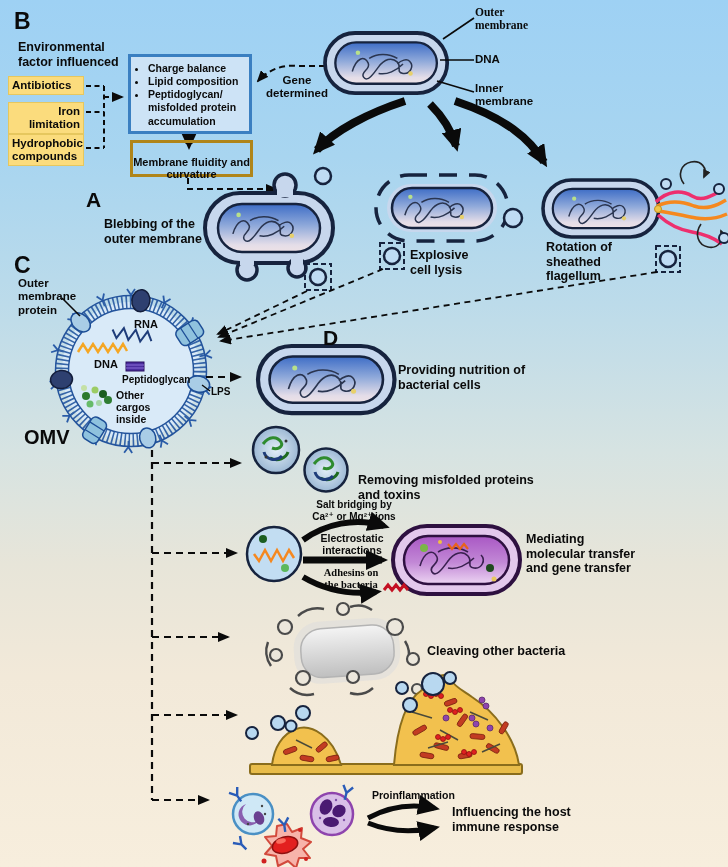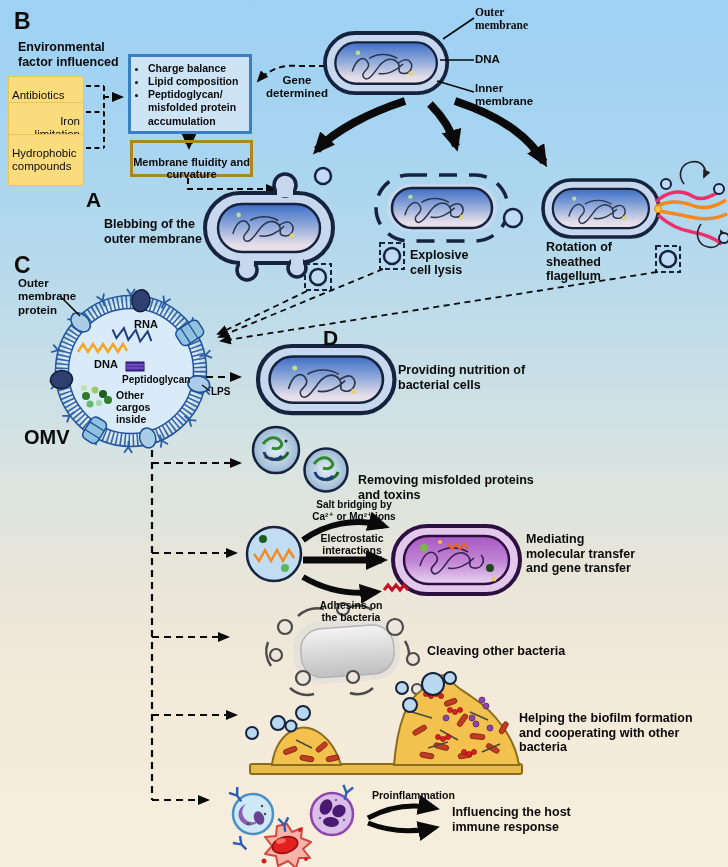--- a/index.html
+++ b/index.html
@@ -5,21 +5,21 @@
   html,body{margin:0;padding:0;}
   #canvas{position:relative;width:728px;height:867px;overflow:hidden;
     font-family:"Liberation Sans","DejaVu Sans",sans-serif;
     background:linear-gradient(180deg,#9ed1f4 0%,#a8d5f0 18%,#bcdbea 35%,#d6e3e2 52%,#e7e5d9 65%,#f2e9d9 78%,#f7eedd 100%);}
   svg{position:absolute;left:0;top:0;}
   .lbl{position:absolute;font-weight:bold;color:#0a0a0a;line-height:1.16;font-size:12.5px;}
   .panel{font-size:23px;}
   .small{font-size:10.5px;}
   .ctr{text-align:center;}
   .ybox{position:absolute;left:8px;background:#fbdc7d;border:1px solid #e6c75e;
-    font-weight:normal;font-size:11.5px;line-height:1.12;padding:12px 3px;width:76px;box-sizing:border-box;color:#0a0a0a;}
+    font-weight:bold;font-size:11.5px;line-height:1.12;padding:2px 3px;width:76px;box-sizing:border-box;color:#0a0a0a;}
   .bluebox{position:absolute;left:128px;top:54px;width:124px;height:80px;background:#cde3f6;
     border:3px solid #3a7fc1;box-sizing:border-box;padding:5px 2px 2px 4px;}
   .bluebox ul{margin:0;padding-left:13px;font-size:10.5px;font-weight:bold;line-height:1.25;color:#0a0a0a;}
   .brownbox{position:absolute;left:130px;top:140px;width:123px;height:37px;border:3px solid #b08519;
     box-sizing:border-box;font-weight:bold;font-size:11px;text-align:center;padding-top:13px;color:#0a0a0a;}
 </style>
 </head>
 <body>
 
 <div id="canvas">
@@ -405,23 +405,22 @@
 <div class="lbl" style="left:116px;top:389px;width:64px;font-size:10.5px;">Other cargos inside</div>
 <div class="lbl" style="left:211px;top:386px;font-size:10px;">LPS</div>
 <div class="lbl" style="left:24px;top:426px;font-size:20px;">OMV</div>
 
 <div class="lbl panel" style="left:323px;top:326px;font-size:21px;">D</div>
 <div class="lbl" style="left:398px;top:363px;width:140px;">Providing nutrition of bacterial cells</div>
 <div class="lbl" style="left:358px;top:448px;width:190px;margin-top:25px;">Removing misfolded proteins and toxins</div>
 
 <div class="lbl ctr small" style="left:310px;top:499px;width:88px;font-size:10px;">Salt bridging by Ca²⁺ or Mg²⁺ ions</div>
 <div class="lbl ctr small" style="left:316px;top:532px;width:72px;">Electrostatic interactions</div>
-<div class="lbl ctr small" style="left:318px;top:599px;width:66px;">Adhesins on the bacteria</div>
+<div class="lbl ctr small" style="left:318px;top:567px;width:66px;font-family:Liberation Serif, serif;">Adhesins on the bacteria</div>
 <div class="lbl" style="left:526px;top:532px;width:120px;">Mediating molecular transfer and gene transfer</div>
 
 <div class="lbl" style="left:427px;top:644px;width:160px;">Cleaving other bacteria</div>
-<div class="lbl" style="left:519px;top:711px;width:182px;">Helping the biofilm formation and cooperating with other bacteria</div>
 
 <div class="lbl small" style="left:372px;top:789px;">Proinflammation</div>
 <div class="lbl small" style="left:372px;top:878px;">Immune escape</div>
 <div class="lbl" style="left:452px;top:805px;width:130px;">Influencing the host immune response</div>
 
 </div>
 
 </body></html>

